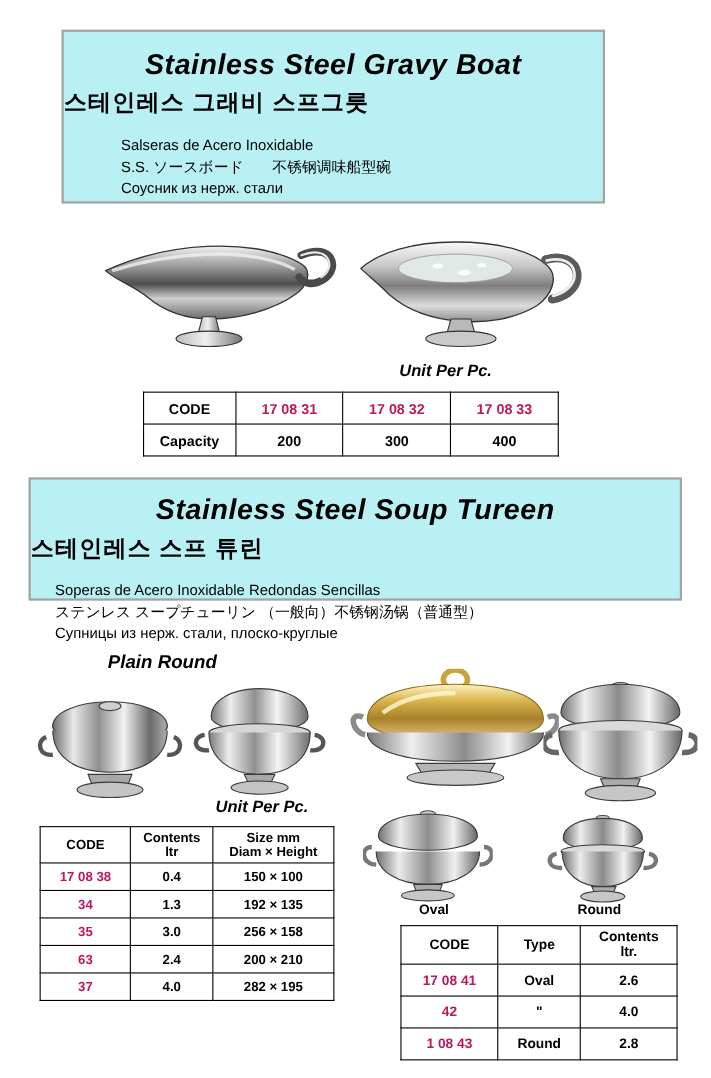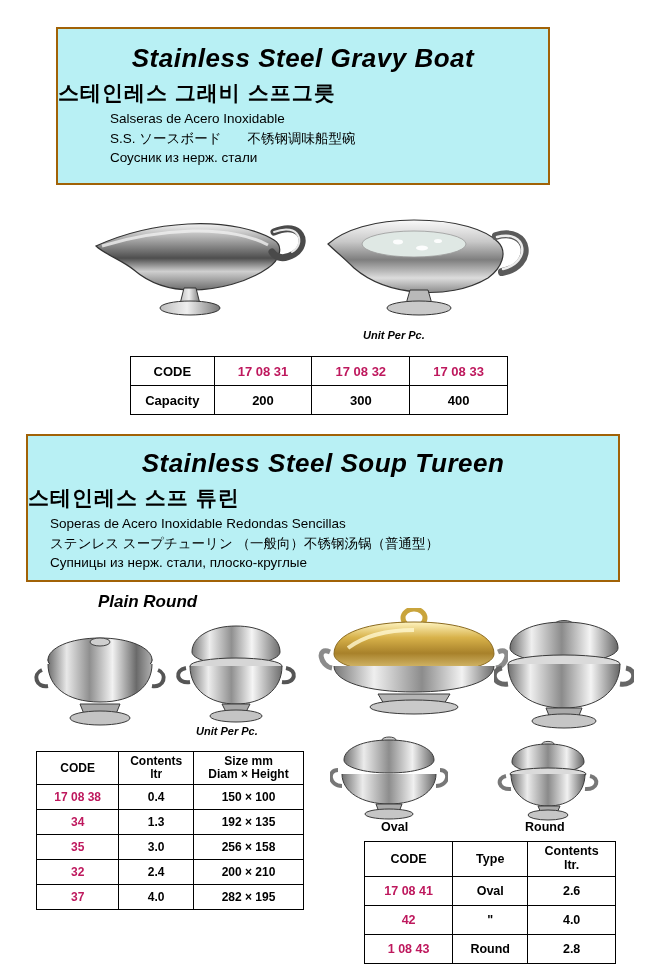--- a/index.html
+++ b/index.html
@@ -10,25 +10,25 @@
     color:#000;
     position:relative;
     overflow:hidden;
   }
   .page{position:relative;width:646px;height:980px;}
 
   
   .banner{
     position:absolute;
     background:#b8f0f4;
-    border:2px solid #a16207;
+    border:2px solid #a3a3a3;
     box-sizing:border-box;
   }
   #banner-gravy{left:56px;top:27px;width:494px;height:158px;}
-  #banner-tureen{left:26px;top:434px;width:594px;height:148px;}
+  #banner-tureen{left:26px;top:434px;width:594px;height:112px;}
 
   .banner h1{
     margin:0;
     font-style:italic;
     font-weight:bold;
     text-align:center;
     letter-spacing:0.5px;
   }
   #banner-gravy h1{font-size:26px;padding-top:14px;}
   #banner-tureen h1{font-size:26px;padding-top:12px;}
@@ -36,34 +36,34 @@
   .kr{
     text-align:left;
     font-size:21px;
     font-weight:bold;
     margin-top:5px;
     letter-spacing:1px;
   }
   .sub{
     font-size:13.5px;
     margin-left:14px;
-    margin-top:2px;
+    margin-top:15px;
     line-height:1.45;
   }
   #banner-gravy .sub{margin-left:52px;}
   #banner-tureen .sub{margin-left:22px;}
   .sub .jp{letter-spacing:0px;}
   .sub .cn{margin-left:26px;}
 
   
   .imgbox{position:absolute;}
 
   .caption-unit{
     position:absolute;
-    font-size:11px;
+    font-size:15px;
     font-weight:bold;
     font-style:italic;
   }
   #unit-gravy{left:363px;top:329px;}
   #unit-tureen{left:196px;top:725px;}
 
   .plainround{
     position:absolute;
     left:98px;top:592px;
     font-size:17px;
@@ -368,21 +368,21 @@
       <td class="code-blue">34</td>
       <td class="bold">1.3</td>
       <td class="bold">192 × 135</td>
     </tr>
     <tr>
       <td class="code-blue">35</td>
       <td class="bold">3.0</td>
       <td class="bold">256 × 158</td>
     </tr>
     <tr>
-      <td class="code-blue">32</td>
+      <td class="code-blue">63</td>
       <td class="bold">2.4</td>
       <td class="bold">200 × 210</td>
     </tr>
     <tr>
       <td class="code-blue">37</td>
       <td class="bold">4.0</td>
       <td class="bold">282 × 195</td>
     </tr>
   </tbody>
     </table>

